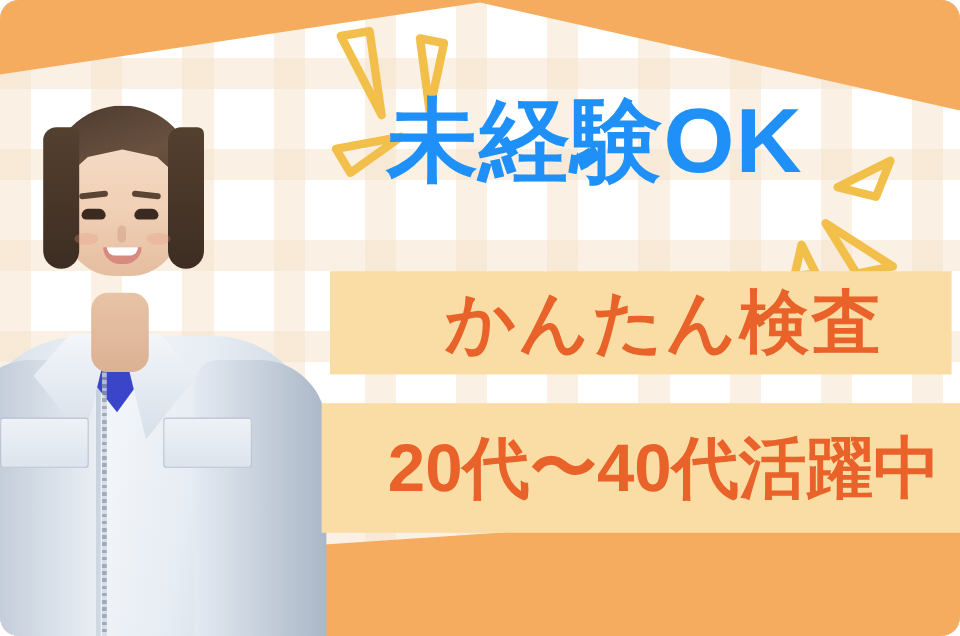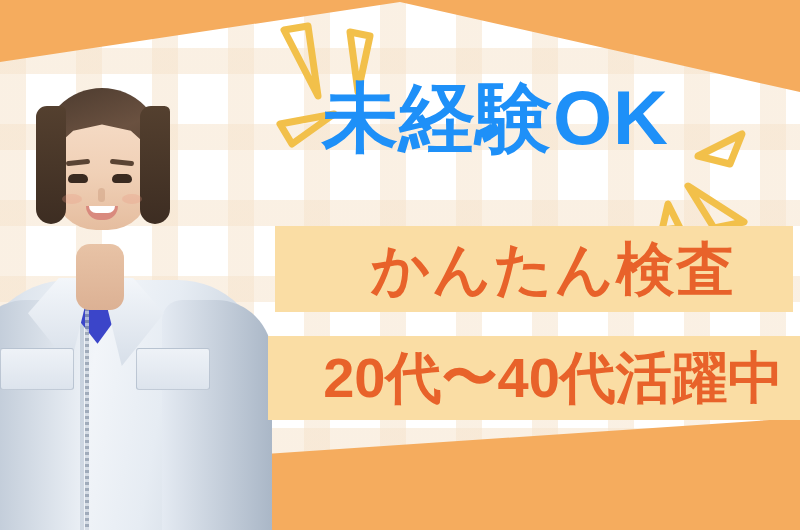--- a/index.html
+++ b/index.html
@@ -8,20 +8,21 @@
     font-family:"Liberation Sans", sans-serif;
     background:#ffffff;
     overflow:hidden;
   }
   #banner {
     position:relative;
     width:800px;
     height:530px;
     overflow:hidden;
     background:#404040;
+    border-radius:16px;
   }
 
   
   .plaid {
     position:absolute;
     inset:0;
     background-color:#ffffff;
     background-image:
       repeating-linear-gradient(90deg,
         rgba(246,228,205,0.55) 0px, rgba(246,228,205,0.55) 26px,
@@ -216,21 +217,21 @@
     padding-left:39px;
   }
   .chip-2 {
     left:275px; top:226px;
     width:518px; height:86px;
     font-size:58px;
     letter-spacing:2px;
   }
   .chip-3 {
     left:268px; top:336px;
-    width:532px; height:84px;
+    width:532px; height:108px;
     font-size:56px;
     letter-spacing:0px;
   }
 </style>
 </head>
 <body>
 
 <div id="banner">
 
   <div class="plaid"></div>

